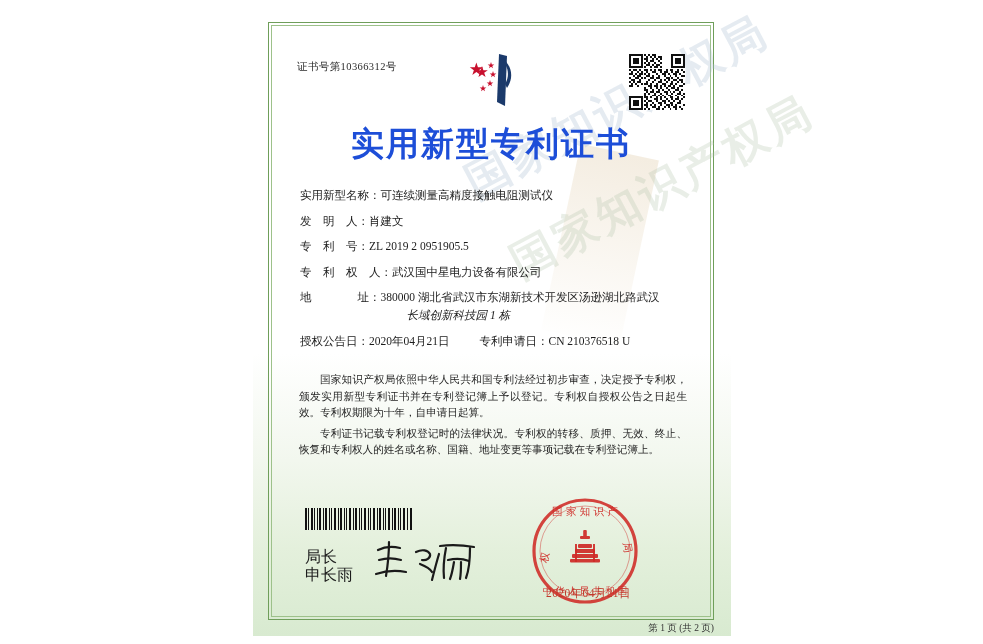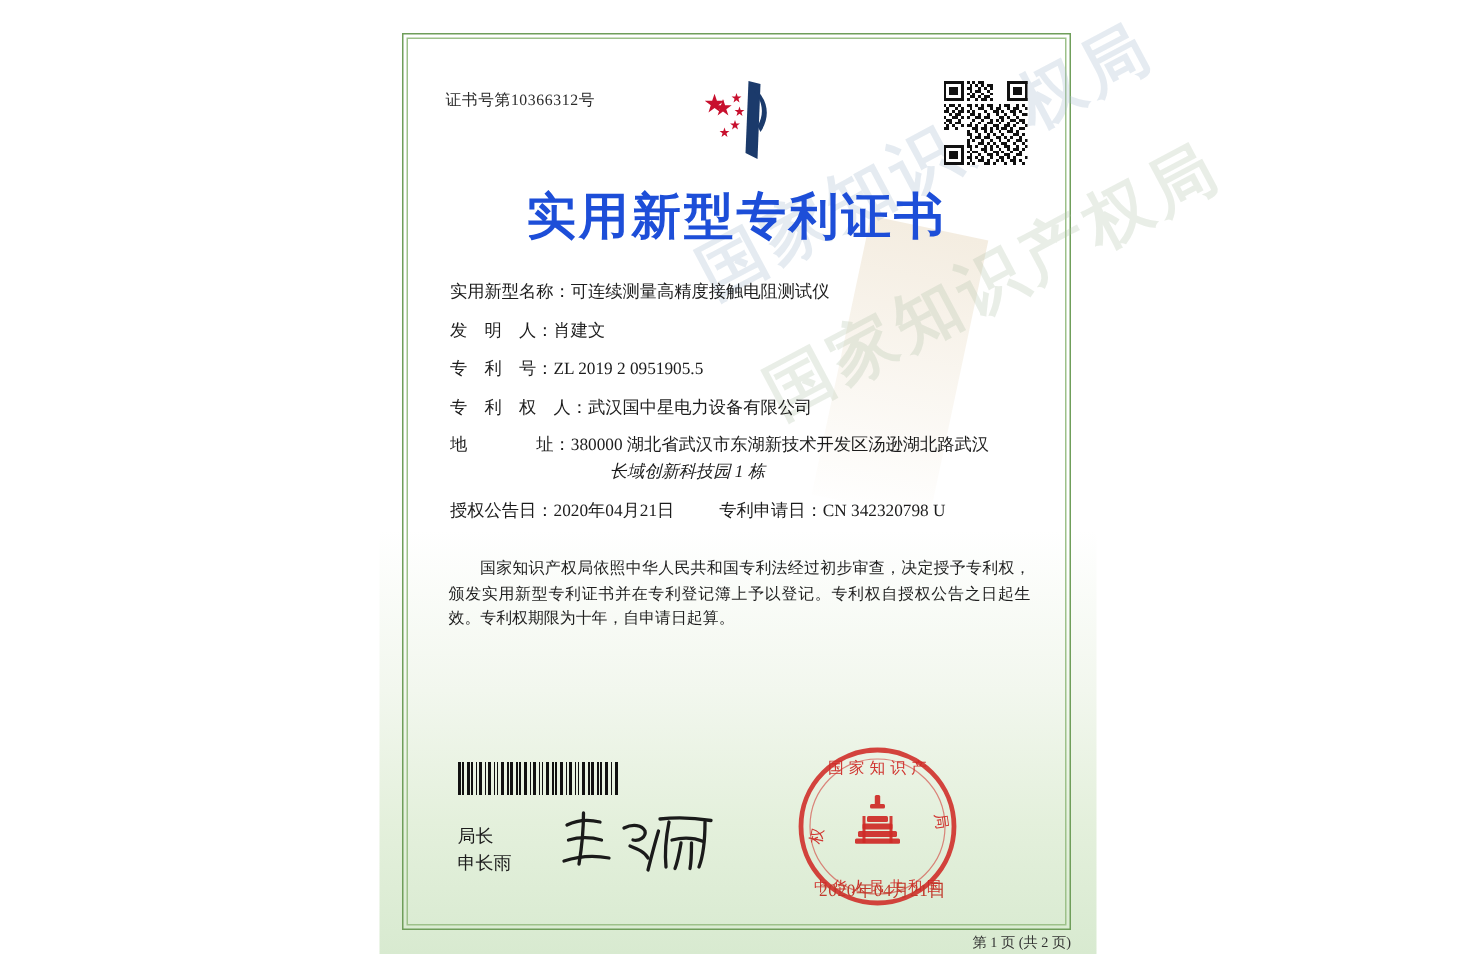--- a/index.html
+++ b/index.html
@@ -198,21 +198,21 @@
     width: 108px;
     height: 22px;
   }
 
   
   .sig-label {
     position: absolute;
     left: 305px;
     top: 548px;
     font-family: "Liberation Serif", serif;
-    font-size: 12px;
+    font-size: 16px;
     color: #1c1c1c;
     line-height: 18px;
   }
   .signature {
     position: absolute;
     left: 370px;
     top: 536px;
     width: 130px;
     height: 52px;
     font-family: "Liberation Serif", serif;
@@ -526,27 +526,28 @@
       <span class="field-value">
         <span>380000  湖北省武汉市东湖新技术开发区汤逊湖北路武汉</span>
         <span class="line2">长域创新科技园 1 栋</span>
       </span>
     </div>
     <div class="field-row">
       <span class="field-label">授权公告日：</span>
       <span class="field-value" style="flex:0 0 auto;">2020年04月21日</span>
       <span class="inline-second">
         <span class="field-label">专利申请日：</span>
-        <span class="field-value">CN 342320798 U</span>
+        <span class="field-value">CN 210376518 U</span>
       </span>
     </div>
   </div>
 
   <div class="body-text">
     <p>国家知识产权局依照中华人民共和国专利法经过初步审查，决定授予专利权，颁发实用新型专利证书并在专利登记簿上予以登记。专利权自授权公告之日起生效。专利权期限为十年，自申请日起算。</p>
+    <p>专利证书记载专利权登记时的法律状况。专利权的转移、质押、无效、终止、恢复和专利权人的姓名或名称、国籍、地址变更等事项记载在专利登记簿上。</p>
   </div>
 
   <div class="barcode">
     <svg width="108" height="22" shape-rendering="crispEdges">
       <rect width="108" height="22" fill="#ffffff" opacity="0"></rect>
       <g fill="#111111">
         <rect x="0" y="0" width="2" height="22"></rect>
           <rect x="3" y="0" width="1" height="22"></rect>
         <rect x="6" y="0" width="2" height="22"></rect>
           <rect x="9" y="0" width="1" height="22"></rect>

